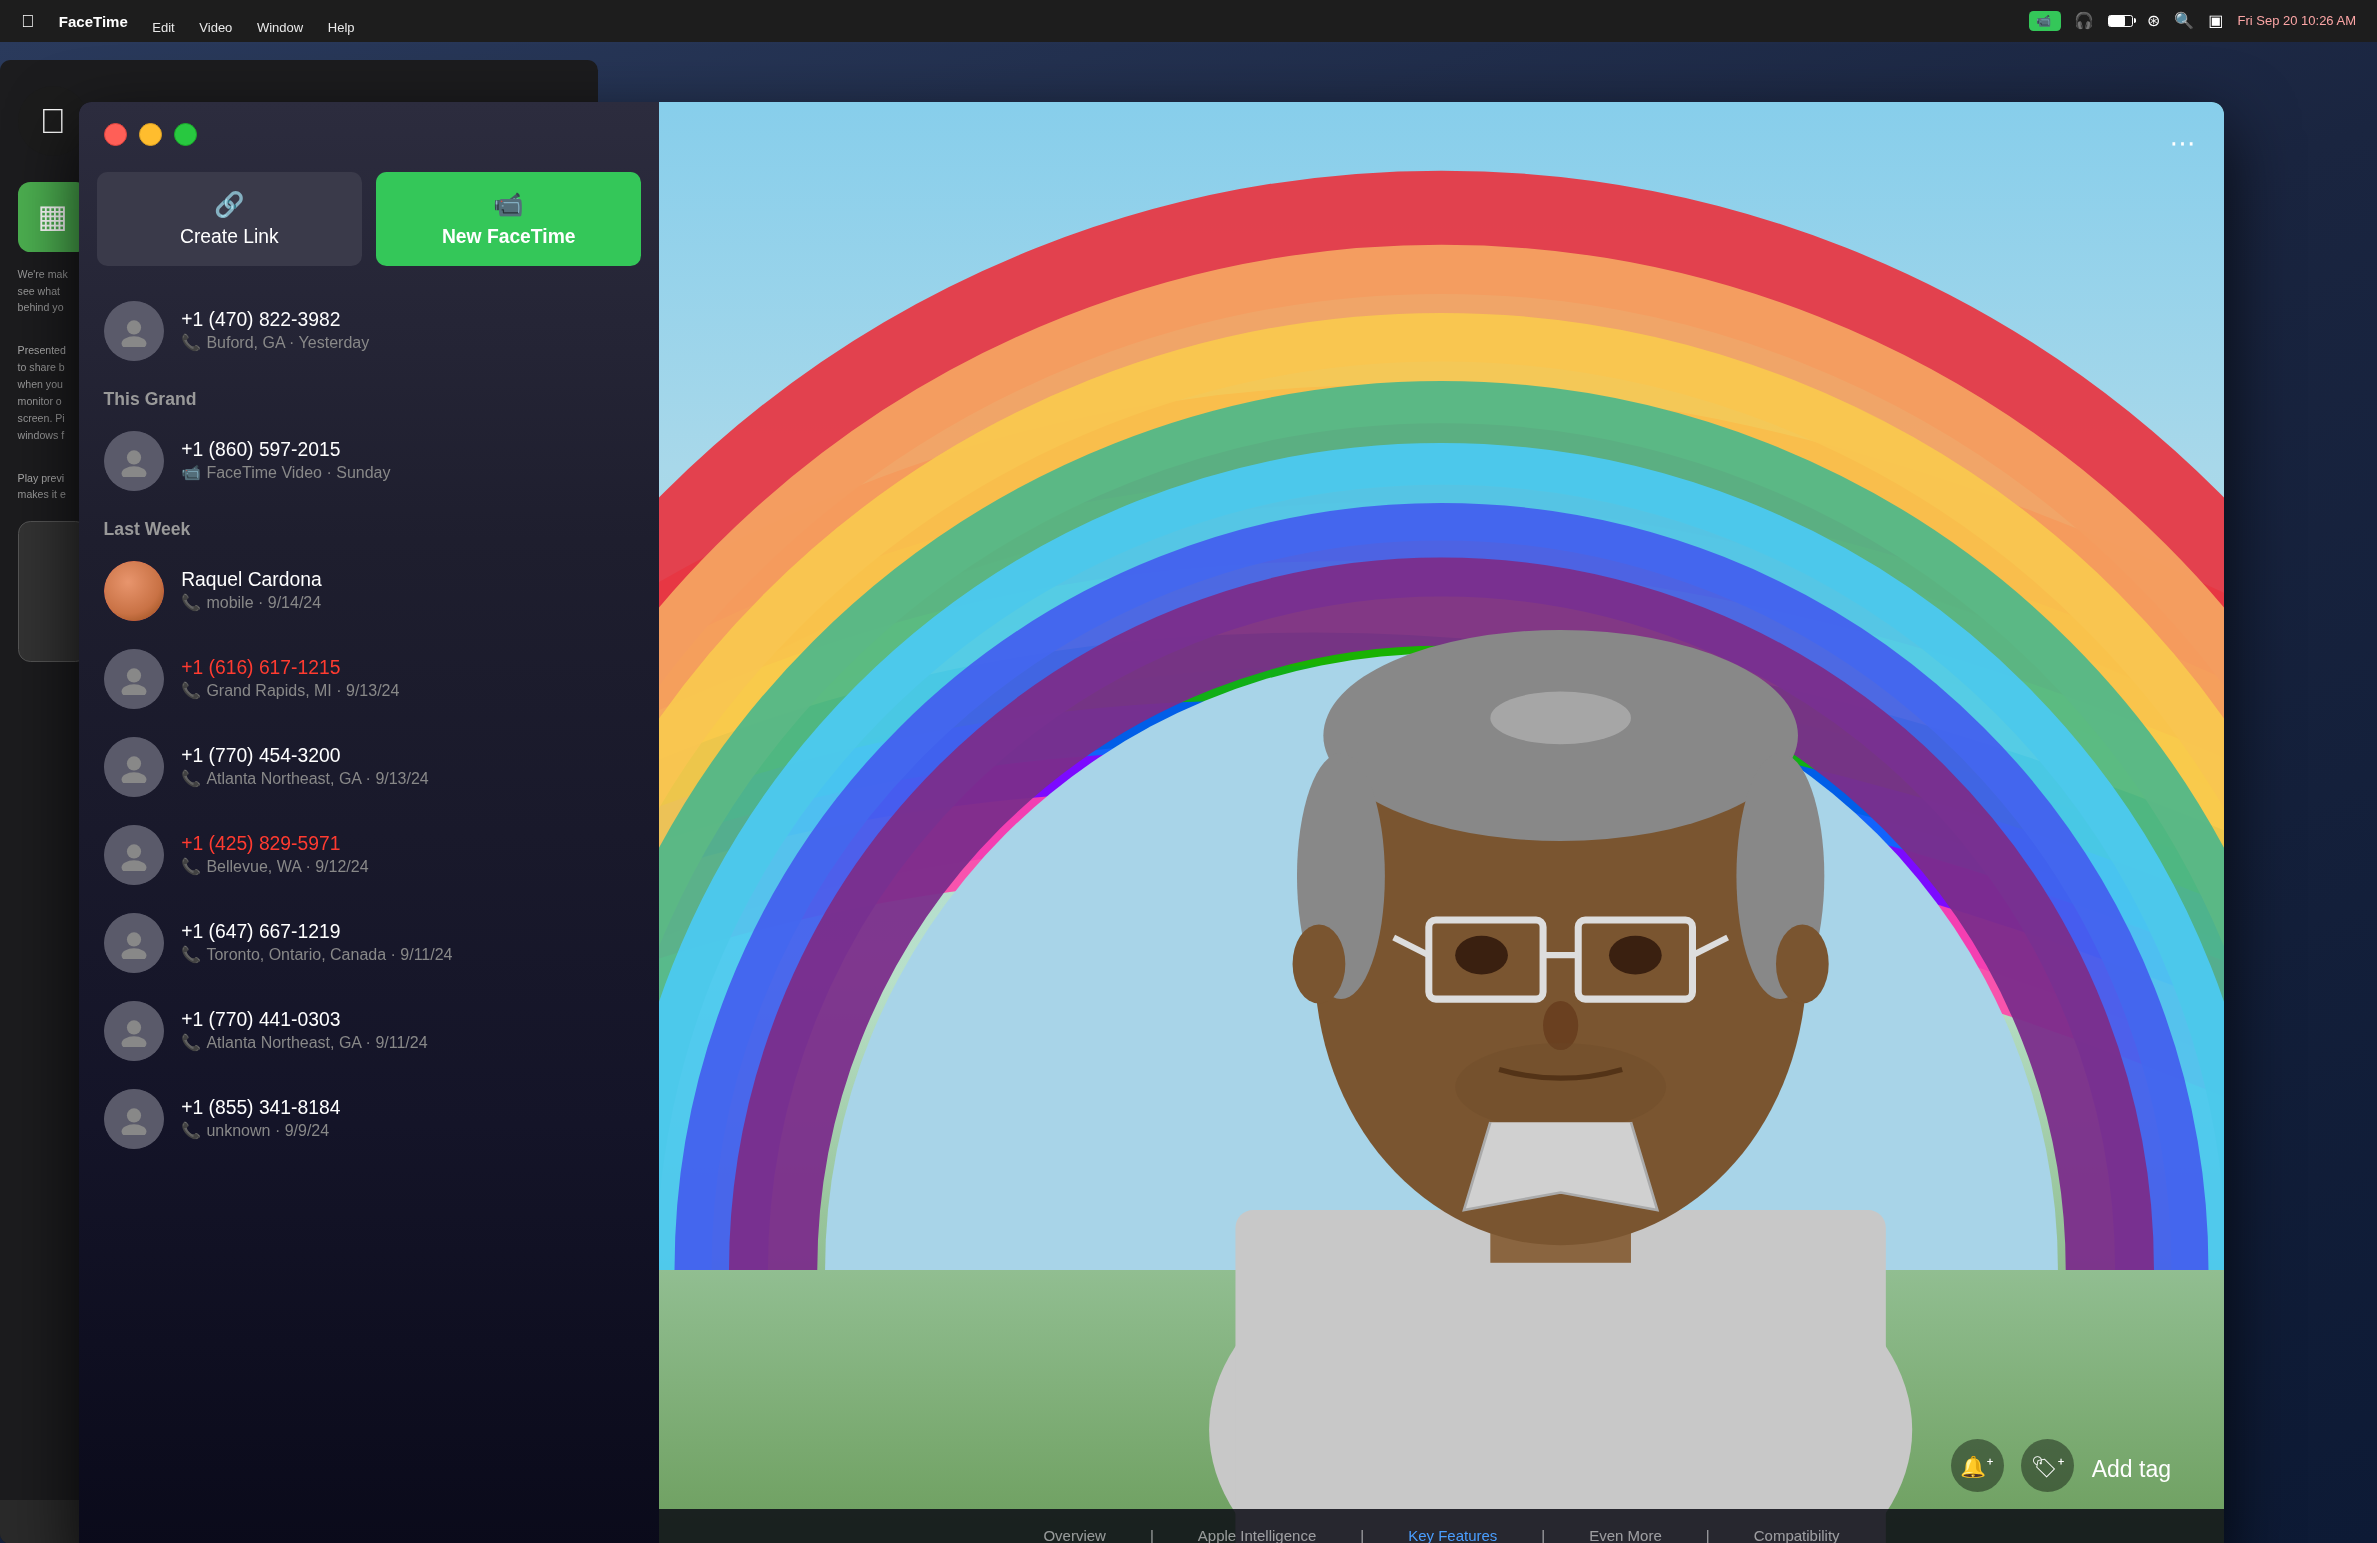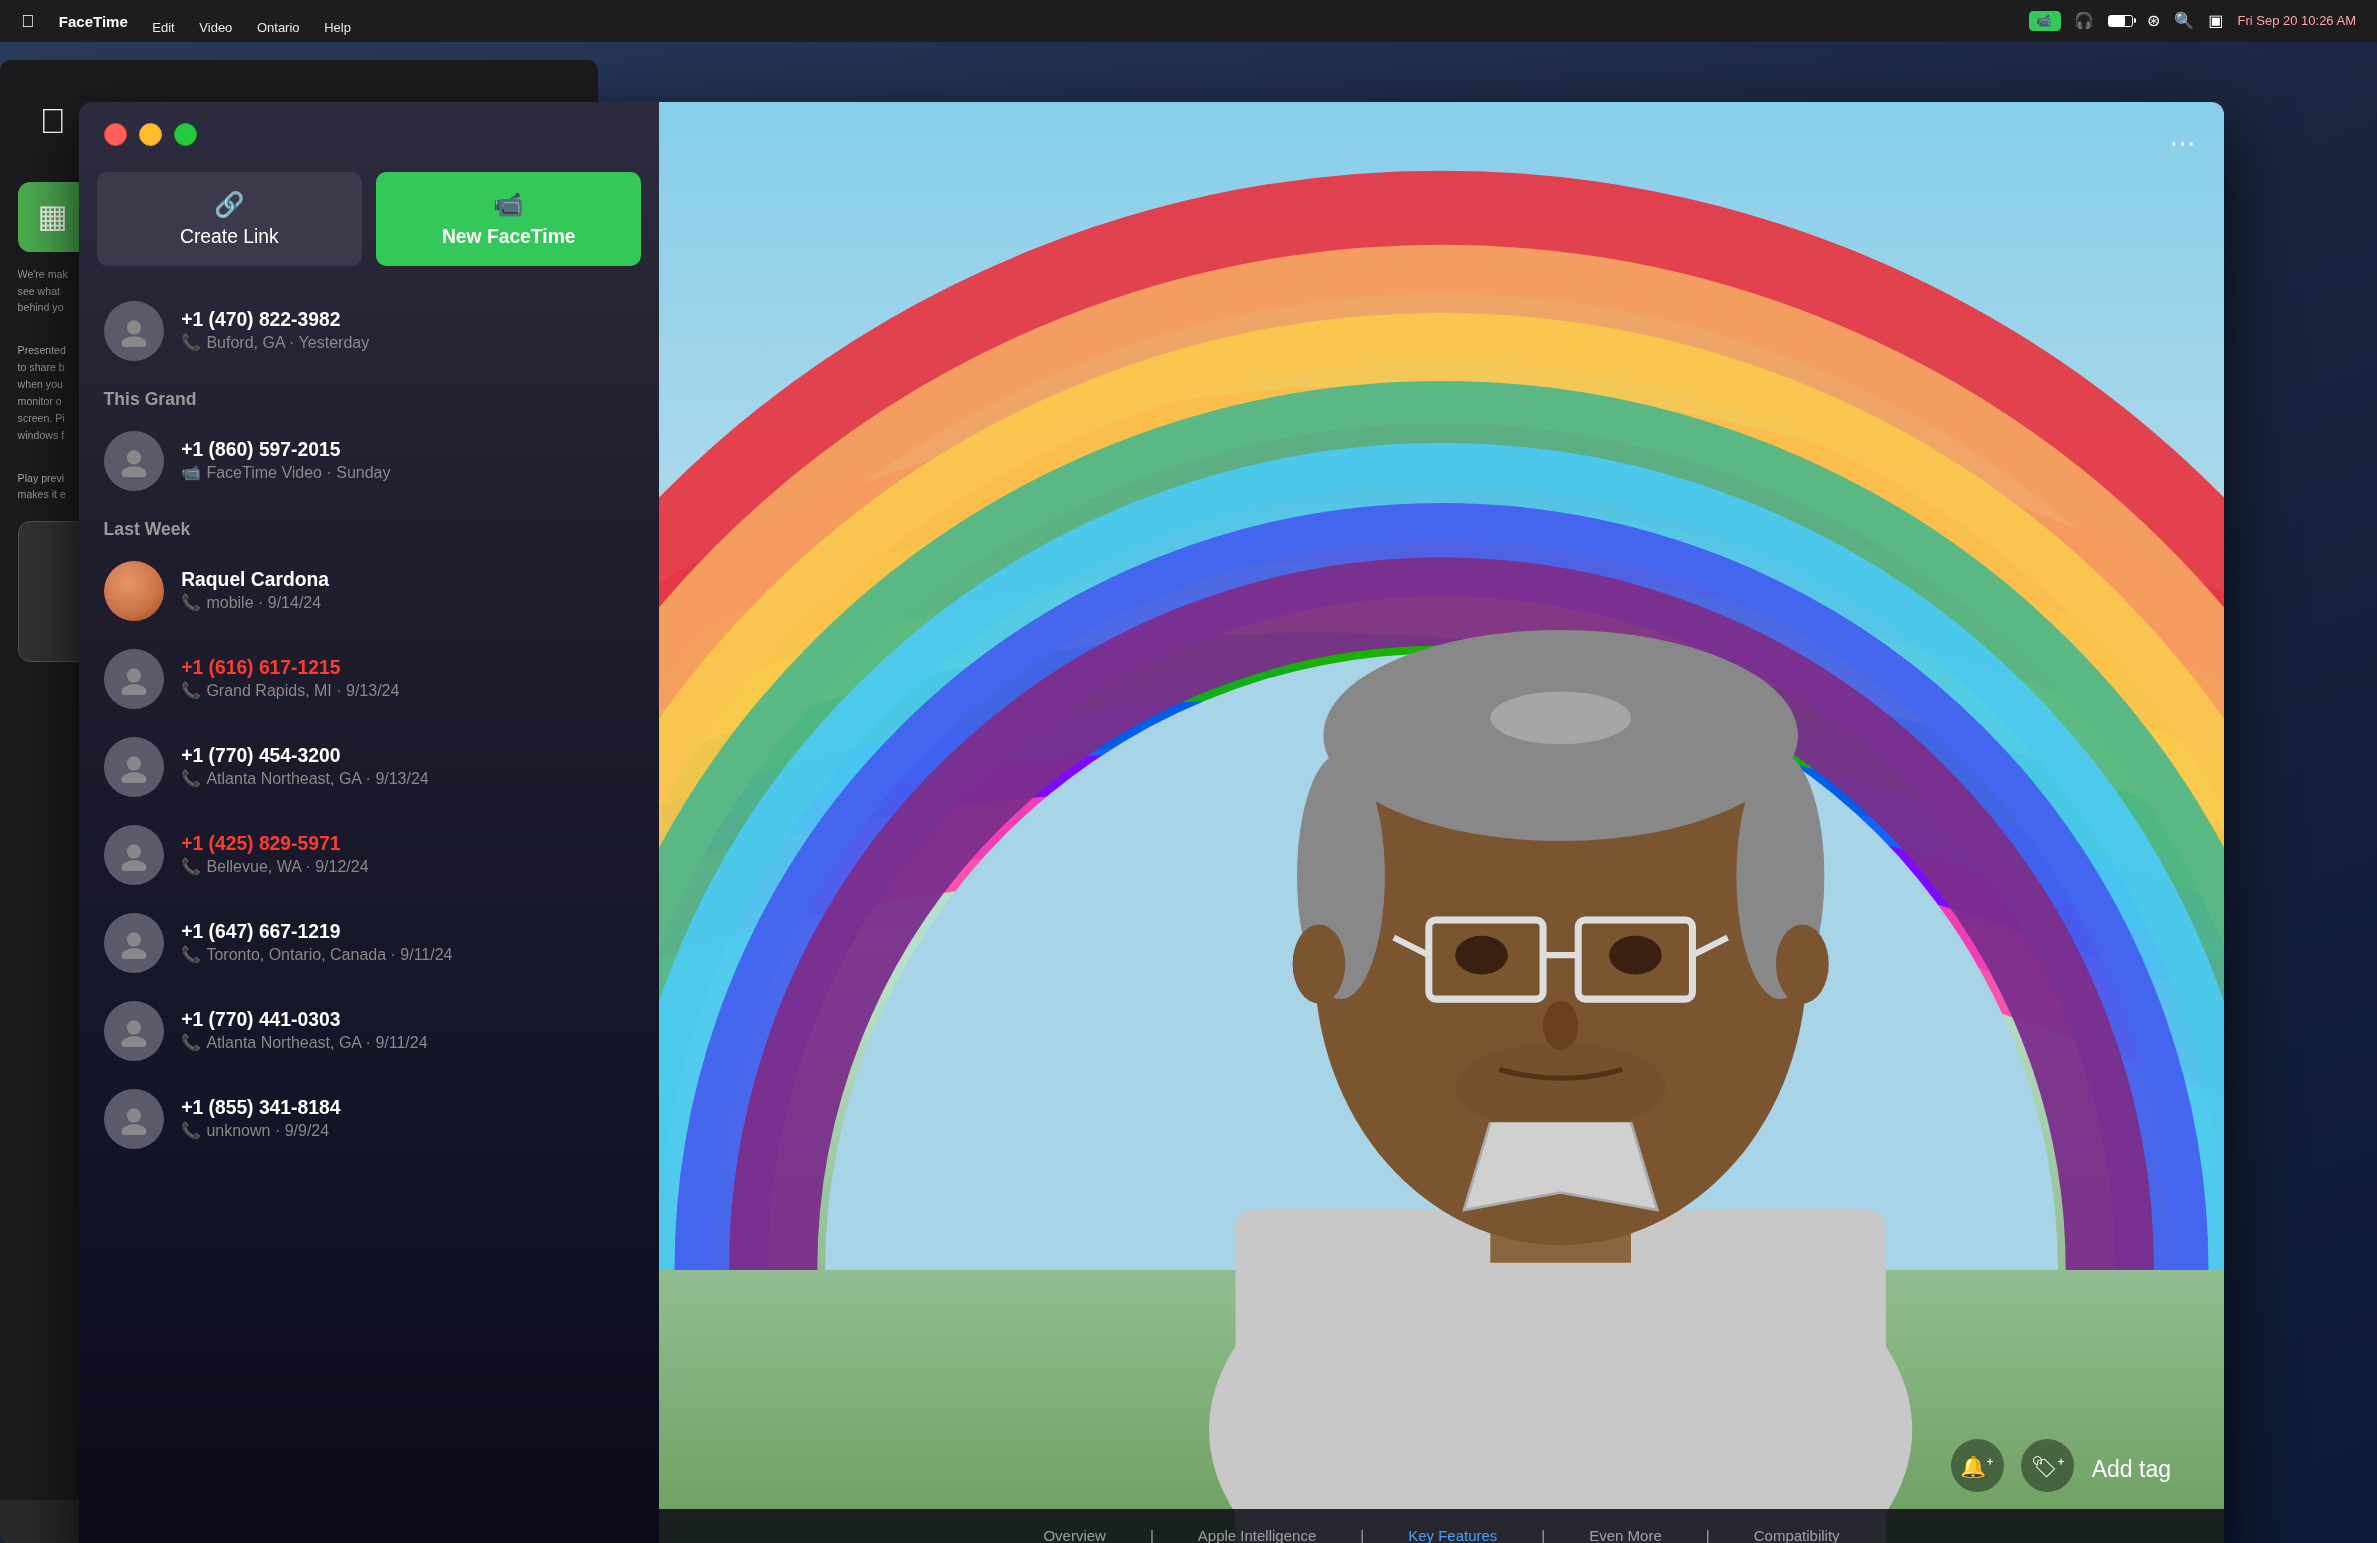--- a/index.html
+++ b/index.html
@@ -265,21 +265,21 @@
       border-radius: 50%;
     }
 
     .contact-info {
       flex: 1;
       min-width: 0;
     }
 
     .contact-name {
       font-size: 19.3px;
-      font-weight: 700;
+      font-weight: 400;
       color: white;
       white-space: nowrap;
       overflow: hidden;
       text-overflow: ellipsis;
     }
 
     .contact-name.missed {
       color: #ff3b30;
     }
 
@@ -314,21 +314,21 @@
   </style>
 </head>
 <body>
 
 <div class="menubar">
   <span class="menubar-apple"></span>
 
   <span class="menubar-app-name">FaceTime</span>
   <span class="menubar-item">Edit</span>
   <span class="menubar-item">Video</span>
-  <span class="menubar-item">Ontario</span>
+  <span class="menubar-item">Window</span>
   <span class="menubar-item">Help</span>
 
   <div class="menubar-right">
 
     <div style="width:32px;height:19.3px;background:#34c759;border-radius:4.4px;display:flex;align-items:center;justify-content:center;">
       <span style="color:white;font-size:12.3px;">📹</span>
     </div>
 
     <span style="font-size:16px;color:white;">🎧</span>
 

